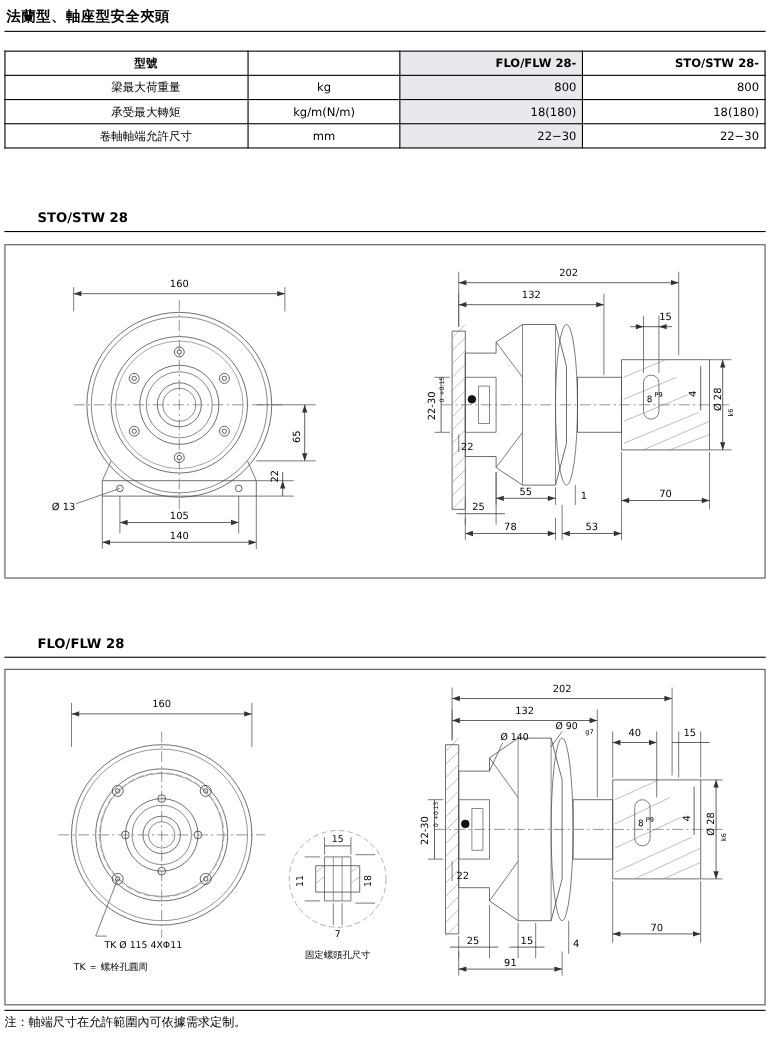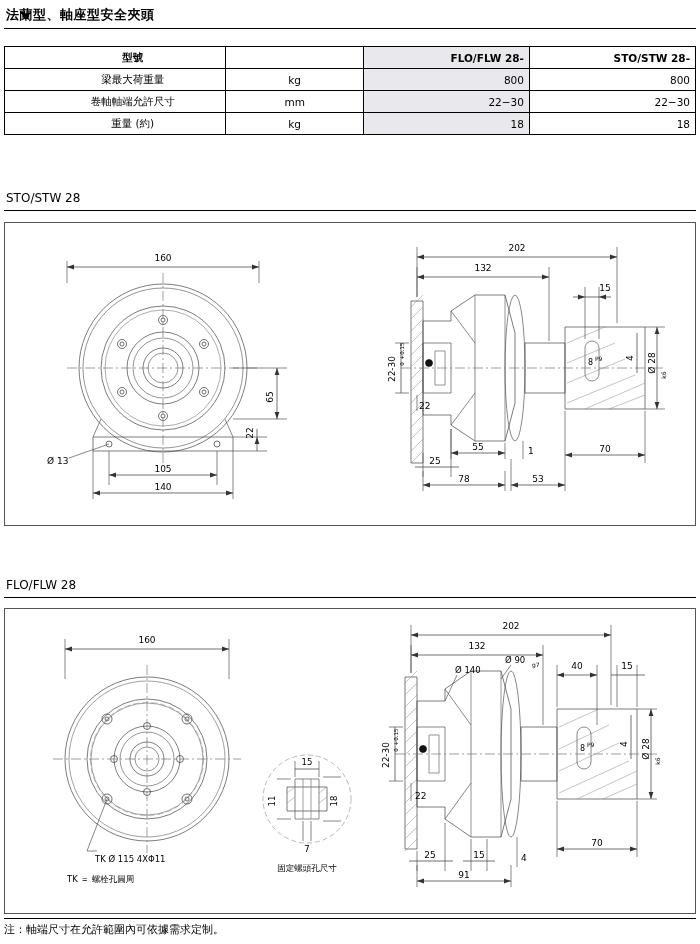--- a/index.html
+++ b/index.html
@@ -39,21 +39,21 @@
   }
   .spec-table th{font-weight:bold;text-align:center;}
   .spec-table .c-label{width:126px;padding-left:40px;}
   .spec-table .c-unit{width:96px;margin-top:20px;}
   .spec-table .c-val{width:118px;text-align:right;}
   .hl{background:#e8e8ed;}
   .spec-table tr:first-child td.c-label{border-top:1px solid #000;}
 
   
   .sec-head{
-    position:absolute;font-size:12px;font-weight:normal;
+    position:absolute;font-size:12px;font-weight:bold;margin-left:28px;
   }
   .sec-rule{position:absolute;height:1px;background:#000;}
 
   
   .frame{
     position:absolute;border:1px solid #555;background:#fff;
   }
   .frame svg{display:block;}
 
   .footnote{
@@ -89,30 +89,30 @@
       <th class="c-val hl">FLO/FLW 28-</th>
       <th class="c-val">STO/STW 28-</th>
     </tr>
     <tr>
       <td class="c-label">梁最大荷重量</td>
       <td class="c-unit">kg</td>
       <td class="c-val hl">800</td>
       <td class="c-val">800</td>
     </tr>
     <tr>
+      <td class="c-label">承受最大轉矩</td>
+      <td class="c-unit">kg/m(N/m)</td>
+      <td class="c-val hl">18(180)</td>
+      <td class="c-val">18(180)</td>
+    </tr>
+    <tr>
       <td class="c-label">卷軸軸端允許尺寸</td>
       <td class="c-unit">mm</td>
       <td class="c-val hl">22−30</td>
       <td class="c-val">22−30</td>
-    </tr>
-    <tr>
-      <td class="c-label">重量 (約)</td>
-      <td class="c-unit">kg</td>
-      <td class="c-val hl">18</td>
-      <td class="c-val">18</td>
     </tr>
   </tbody>
     </table>
 
   <div class="sec-head" style="left:6px;top:191px;">STO/STW 28</div>
   <div class="sec-rule" style="left:4px;top:210px;width:692px;"></div>
 
   <div class="frame" style="left:4px;top:222px;width:690px;height:302px;">
     <svg width="688" height="300" viewBox="0 0 688 300">
       <g stroke="#333" fill="none" stroke-width="0.7">

